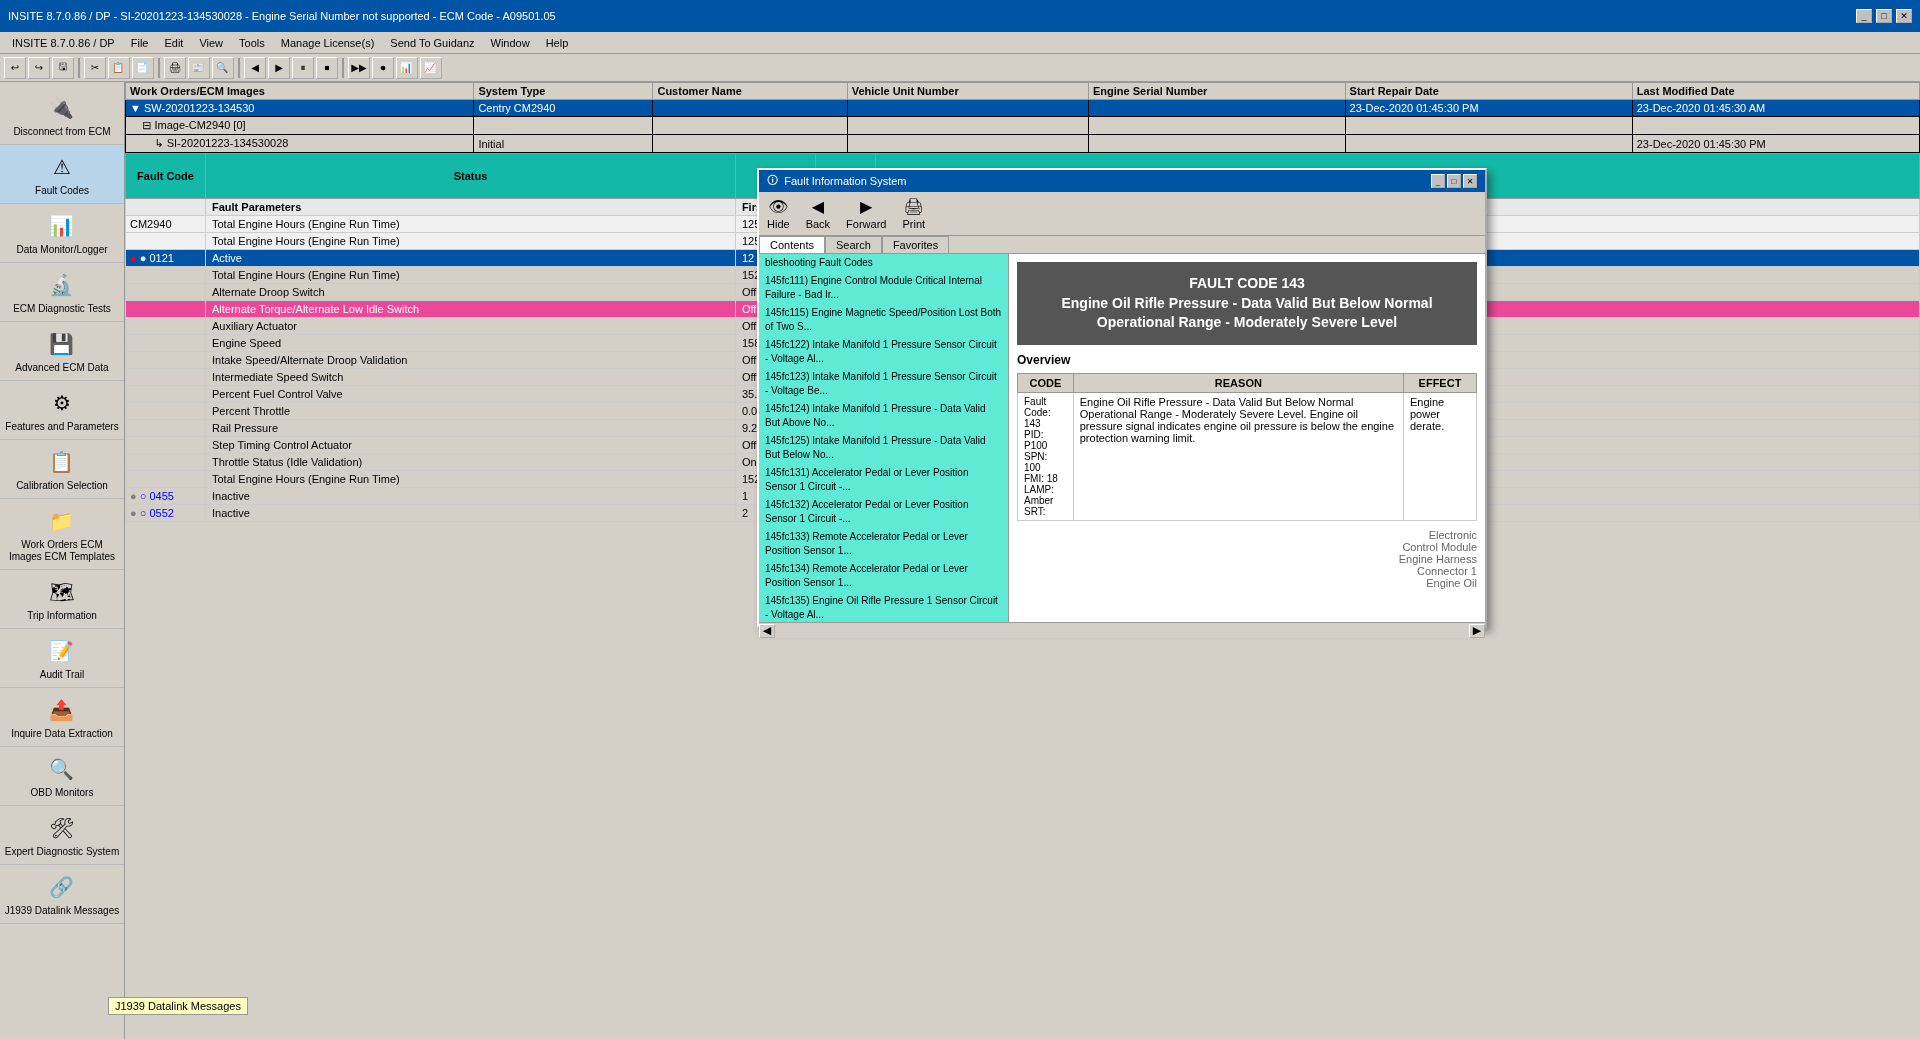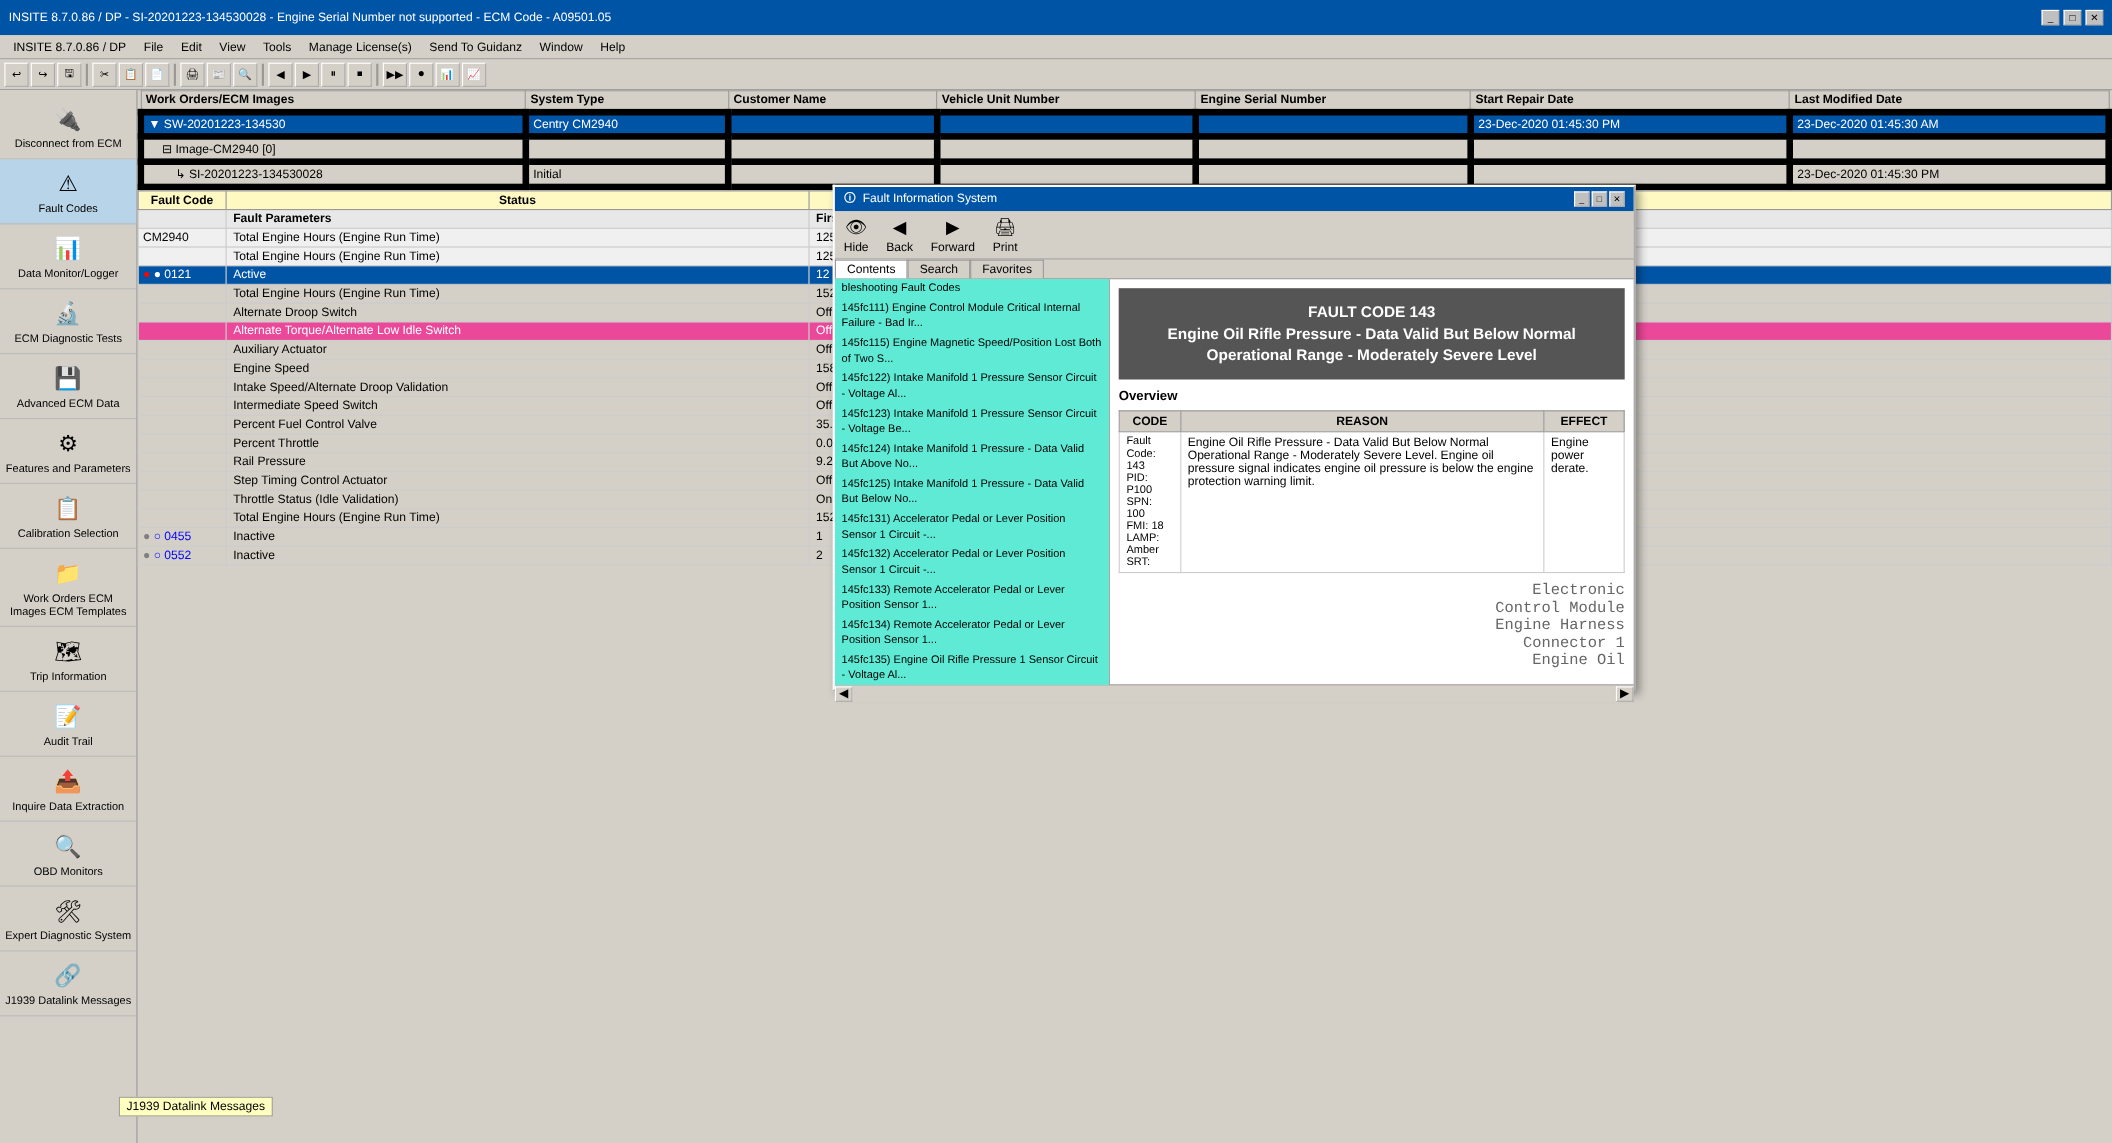--- a/index.html
+++ b/index.html
@@ -28,28 +28,28 @@
     .sidebar-item.active { background: #b8d4e8; }
     .sidebar-icon { width: 32px; height: 32px; display: flex; align-items: center; justify-content: center; font-size: 20px; margin-bottom: 2px; }
     .sidebar-label { font-size: 10px; text-align: center; line-height: 1.2; color: #000; }
 
     
     .content-area { flex: 1; display: flex; flex-direction: column; overflow: hidden; }
 
     
     .work-orders-table { border-collapse: collapse; width: 100%; }
     .work-orders-table th { background: #d4d0c8; border: 1px solid #999; padding: 2px 4px; text-align: left; font-weight: bold; }
-    .work-orders-table td { border: 6px solid #000000; padding: 2px 4px; }
+    .work-orders-table td { border: 1px solid #000000; padding: 2px 4px; }
     .work-orders-table tr.selected td { background: #0054a6; color: white; }
     .fault-panel-header { display: flex; background: #d4d0c8; border-bottom: 1px solid #999; }
     .fault-tab { padding: 3px 10px; border: 1px solid #999; border-bottom: none; cursor: pointer; background: #d4d0c8; font-size: 11px; }
     .fault-tab.active { background: white; }
 
     .fault-grid { border-collapse: collapse; width: 100%; }
-    .fault-grid th { background: #fef9c3; border: 1px solid #999; padding: 2px 6px; font-weight: bold; cursor: pointer; }
+    .fault-grid th { background: #14b8a6; border: 1px solid #999; padding: 16px 6px; font-weight: bold; cursor: pointer; }
     .fault-grid td { border: 1px solid #ccc; padding: 2px 6px; }
 
     
     .fis-dialog { position: absolute; left: 757px; top: 168px; width: 730px; height: 460px; background: #d4d0c8; border: 2px outset #fff; box-shadow: 4px 4px 8px rgba(0,0,0,0.4); z-index: 100; }
     .fis-title-bar { background: #0054a6; color: white; height: 22px; display: flex; align-items: center; padding: 0 8px; justify-content: space-between; }
     .fis-title { font-size: 11px; }
     .fis-controls { display: flex; gap: 2px; }
     .fis-btn { width: 14px; height: 14px; background: #c0c0c0; border: 1px outset #fff; font-size: 8px; cursor: pointer; display: flex; align-items: center; justify-content: center; color: #000; }
 
     .fis-toolbar { background: #d4d0c8; height: 44px; display: flex; align-items: center; padding: 2px 8px; gap: 16px; border-bottom: 1px solid #999; }
@@ -466,21 +466,21 @@
 PID: P100
 SPN: 100
 FMI: 18
 LAMP: Amber
 SRT:</td>
             <td>Engine Oil Rifle Pressure - Data Valid But Below Normal Operational Range - Moderately Severe Level. Engine oil pressure signal indicates engine oil pressure is below the engine protection warning limit.</td>
             <td>Engine power derate.</td>
           </tr>
         </tbody>
       </table>
-      <div style="margin-top:8px;text-align:right;font-size:14px;color:#666;font-family:Liberation Mono, monospace;">
+      <div style="margin-top:8px;text-align:right;font-size:11px;color:#666;">
         Electronic<br>Control Module<br>Engine Harness<br>Connector 1<br>Engine Oil
       </div>
     </div>
   </div>
 
   <div class="fis-scrollbar-h" style="border-top:1px solid #999;">
     <div style="display:flex;justify-content:space-between;width:100%;">
       <div style="width:16px;height:14px;background:#d4d0c8;border:1px outset #fff;display:flex;align-items:center;justify-content:center;cursor:pointer;">◀</div>
       <div style="flex:1;background:#d4d0c8;"></div>
       <div style="width:16px;height:14px;background:#d4d0c8;border:1px outset #fff;display:flex;align-items:center;justify-content:center;cursor:pointer;">▶</div>

